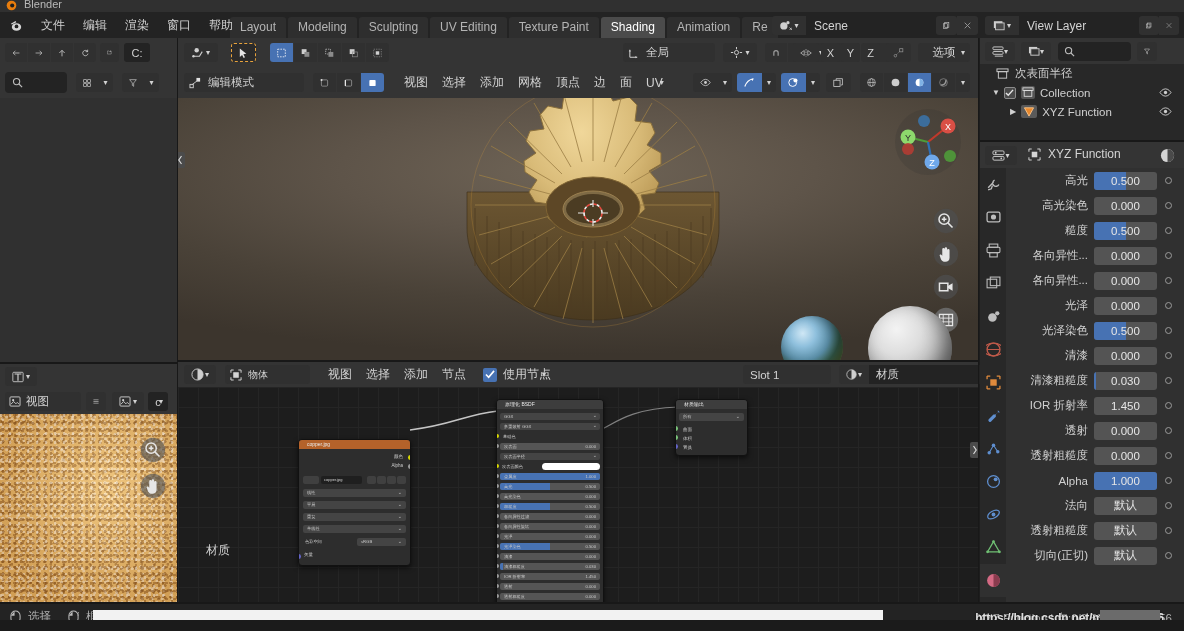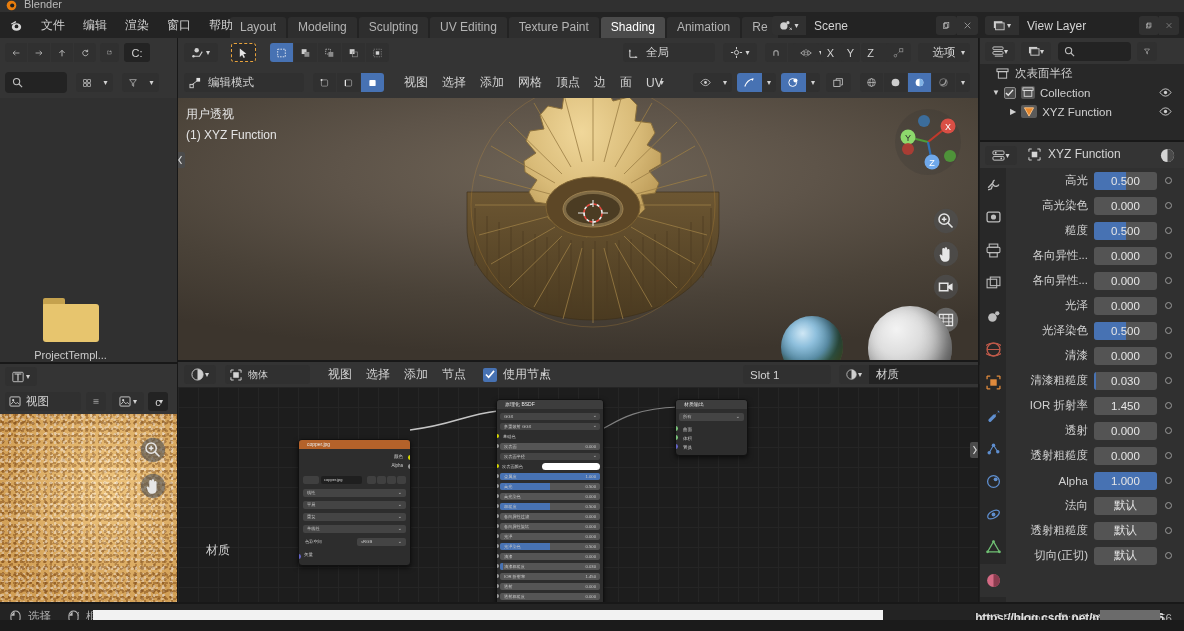--- a/index.html
+++ b/index.html
@@ -248,27 +248,20 @@
       <div class="btn flat" style="width:15px;border-radius:0 3px 3px 0;font-size:8px;">▾</div>
       <div class="btn flat row" style="width:22px;margin-left:9px;border-radius:3px 0 0 3px;">
         <svg width="12" height="12" viewBox="0 0 12 12">
             <path d="M1 1h10L7 6v5L5 9.5V6z" fill="none" stroke="#cfcfcf" stroke-width="1"></path>
           </svg>
         </div>
       <div class="btn flat" style="width:15px;border-radius:0 3px 3px 0;font-size:8px;">▾</div>
     </div>
   </div>
   <div class="body">
-    <div class="abs" style="left:8px;top:200px;width:125px;">
-      <div class="folder" style="margin:0 auto;">
-        <div class="tab"></div>
-          <div class="bd"></div>
-      </div>
-      <div class="fname" style="margin-top:7px;">ProjectTempl...</div>
-    </div>
   </div>
 </div>
 
 <div class="abs" id="ie">
   <div class="h1">
     <div class="btn flat row abs" style="left:5px;top:3px;width:32px;">
       <svg width="13" height="12" viewBox="0 0 14 13">
           <rect x="1" y="1" width="12" height="11" rx="1" fill="none" stroke="#cfcfcf"></rect>
           <path d="M3 3h8M7 3v8" stroke="#cfcfcf" stroke-width="1.4"></path>
         </svg>
@@ -545,24 +538,20 @@
           </div>
         <div class="btn flat" style="width:14px;border-radius:0 3px 3px 0;margin-left:1px;font-size:8px;">▾</div>
       </div>
     </div>
   </div>
 
   <div class="scene">
     <div style="position:absolute;inset:0;background:
          radial-gradient(ellipse 85% 70% at 50% 28%, #6f6456 0%, #5e5449 35%, #4a4238 70%, #3c352d 100%);"></div>
 
-    <div class="abs" style="left:8px;top:8px;">
-      <div style="font-size:12px;color:#e4e4e4;">用户透视</div>
-      <div style="font-size:12px;color:#e4e4e4;margin-top:5px;">(1) XYZ Function</div>
-    </div>
     <div class="abs" style="left:-2px;top:54px;">
       <svg width="9" height="16" viewBox="0 0 9 16">
           <rect x="0" y="0" width="9" height="16" rx="2" fill="#4b4b4b"></rect>
           <path d="M5.5 4L2.8 8l2.7 4" stroke="#d9d9d9" stroke-width="1.2" fill="none"></path>
         </svg>
     </div>
 
     <svg class="abs" style="left:275px;top:-18px;" width="280" height="290" viewBox="0 0 280 290">
       <defs>
         <radialGradient id="gtop" cx="42%" cy="32%" r="75%">

